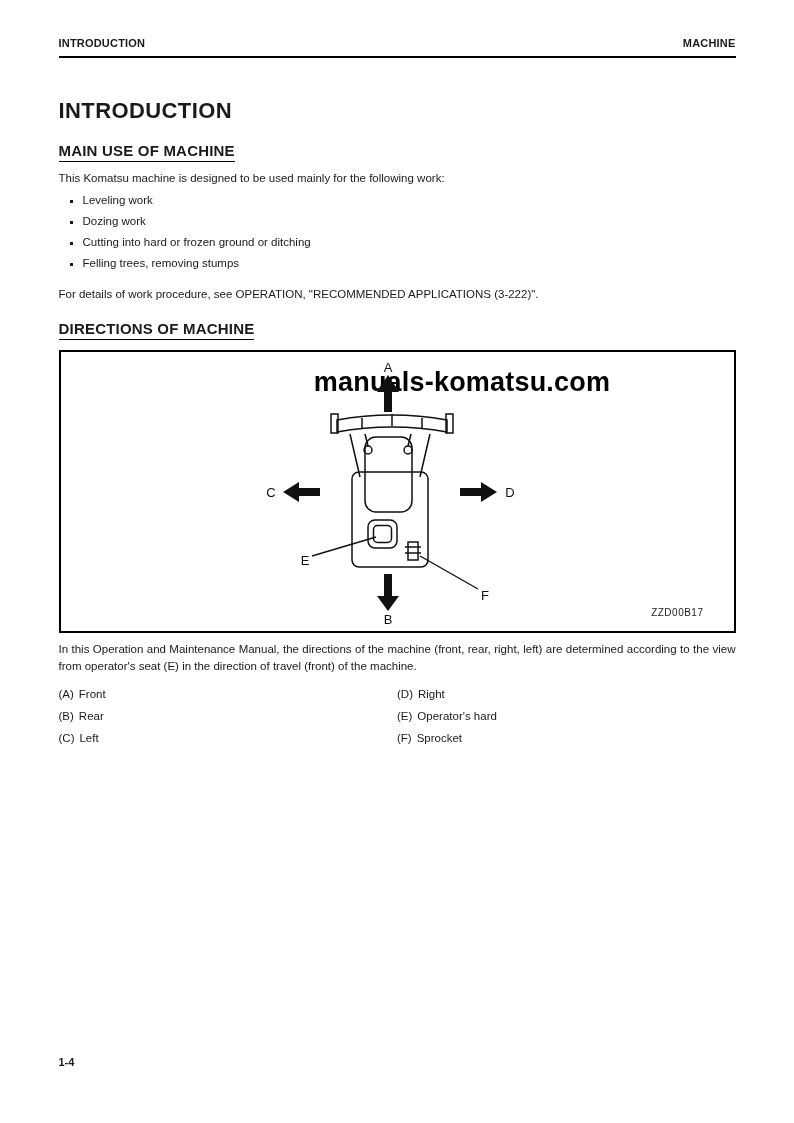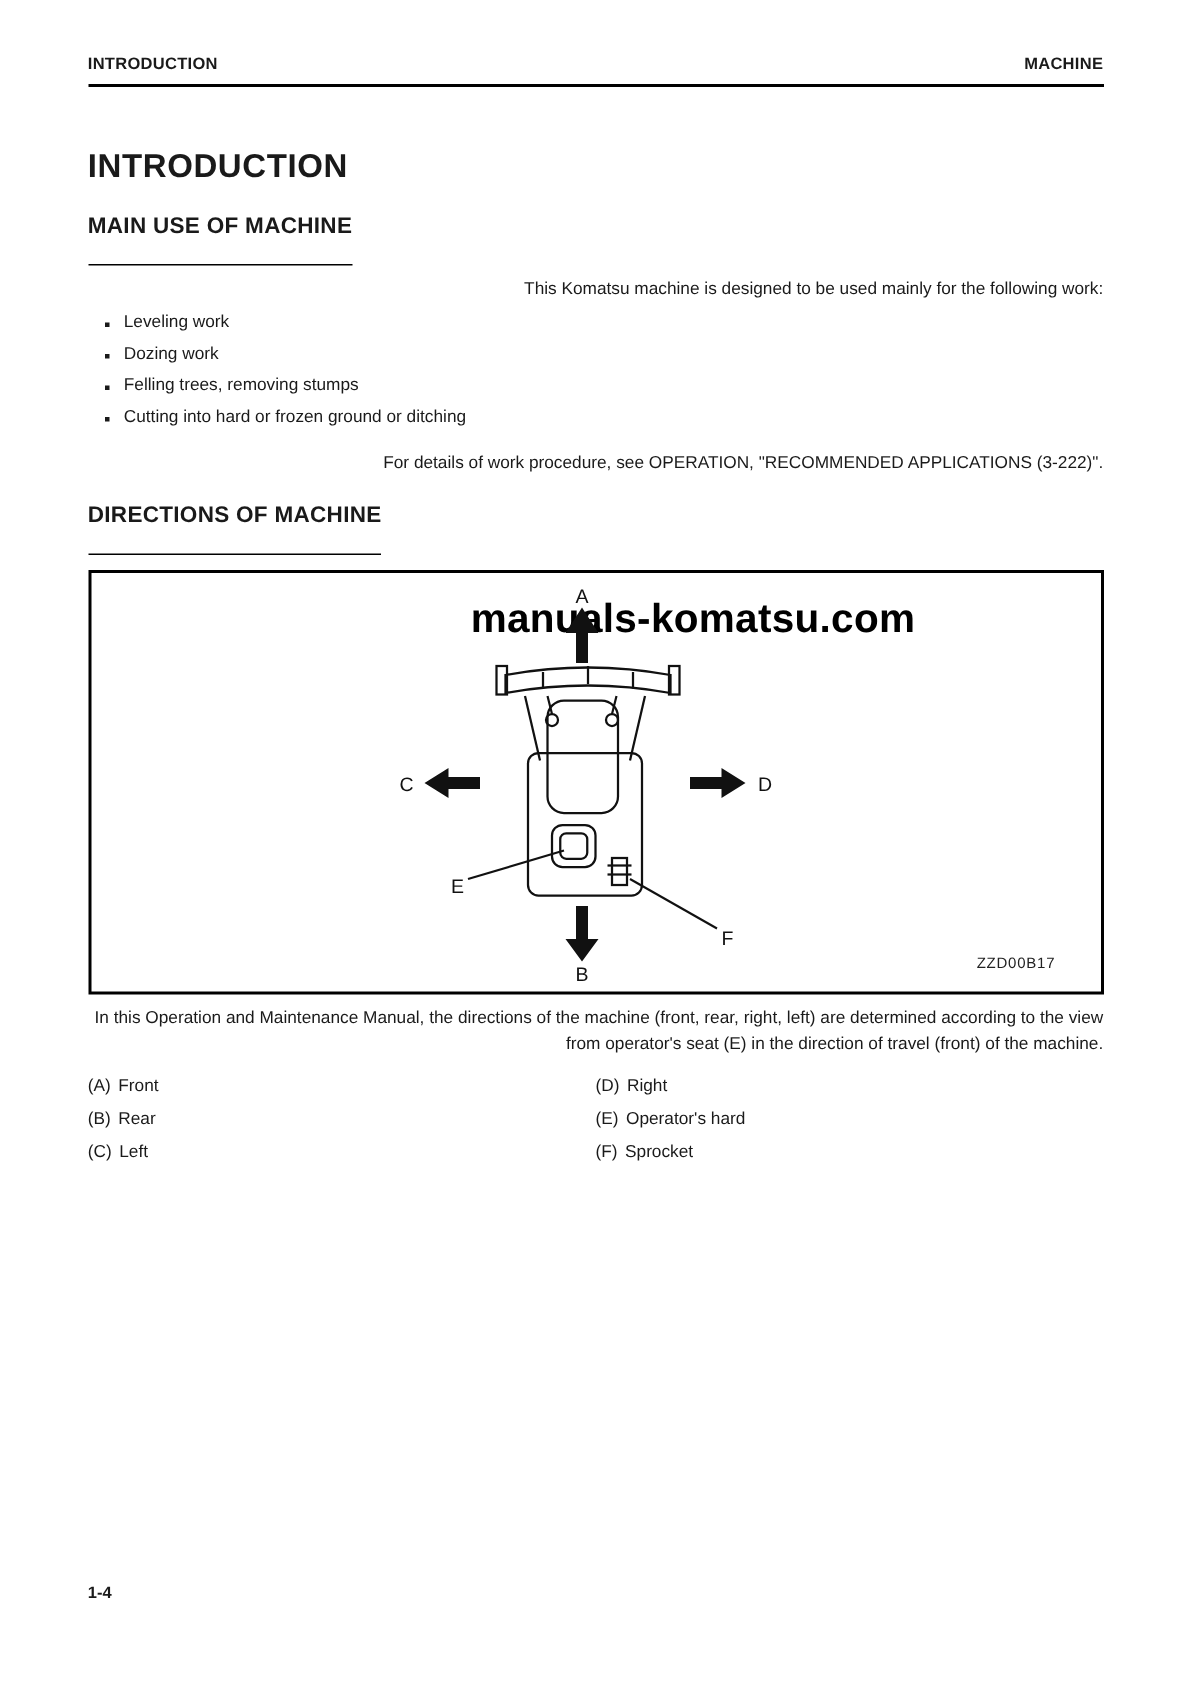--- a/index.html
+++ b/index.html
@@ -7,23 +7,23 @@
   .page {
     width:791px; height:1123px; position:relative; background:#fff;
     font-family:"Liberation Sans","DejaVu Sans",sans-serif; color:#1a1a1a;
     padding:37px 57px 0 57px; margin:0 auto; overflow:hidden;
   }
   .runhead { display:flex; justify-content:space-between; font-size:11px; font-weight:bold; letter-spacing:0.2px; }
   .runhead-rule { border:0; border-top:2px solid #000; margin-top:7px; }
   .doc-title { font-size:22px; font-weight:bold; margin-top:40px; letter-spacing:0.4px; }
   .section-heading {
     display:inline-block; font-size:15px; font-weight:bold; margin-top:18px;
-    padding-bottom:17px; border-bottom:1.5px solid #000; letter-spacing:0.2px;
+    padding-bottom:2px; border-bottom:1.5px solid #000; letter-spacing:0.2px;
   }
-  p.body { font-size:11.5px; line-height:1.45; margin-top:8px;text-align:right; }
+  p.body { font-size:11.5px; line-height:1.45; margin-top:8px; }
   .para-justify { text-align:justify; }
   .bullets { margin-top:7px; }
   .bullet-row { display:flex; align-items:flex-start; padding-left:11px; height:21px; font-size:11.5px; }
   .bullet-marker { width:3px; height:3px; background:#1a1a1a; margin:6px 10px 0 0; flex:none; }
   .figure { margin-top:10px; border:2px solid #000; height:283px; position:relative; }
   .watermark {
     position:absolute; top:15px; left:0; right:0; text-align:center;
     font-size:27px; font-weight:bold; color:#000; transform:translateX(65px);
     letter-spacing:0.2px;
   }
@@ -58,25 +58,25 @@
     <div class="bullet-row">
       <span class="bullet-marker"></span>
       <span>Leveling work</span>
     </div>
     <div class="bullet-row">
       <span class="bullet-marker"></span>
       <span>Dozing work</span>
     </div>
     <div class="bullet-row">
       <span class="bullet-marker"></span>
-      <span>Felling trees, removing stumps</span>
+      <span>Cutting into hard or frozen ground or ditching</span>
     </div>
     <div class="bullet-row">
       <span class="bullet-marker"></span>
-      <span>Cutting into hard or frozen ground or ditching</span>
+      <span>Felling trees, removing stumps</span>
     </div>
   </div>
 
   <p class="body">For details of work procedure, see OPERATION, "RECOMMENDED APPLICATIONS (3-222)".</p>
 
   <div>
     <h2 class="section-heading">DIRECTIONS OF MACHINE</h2>
   </div>
 
   <div class="figure">

